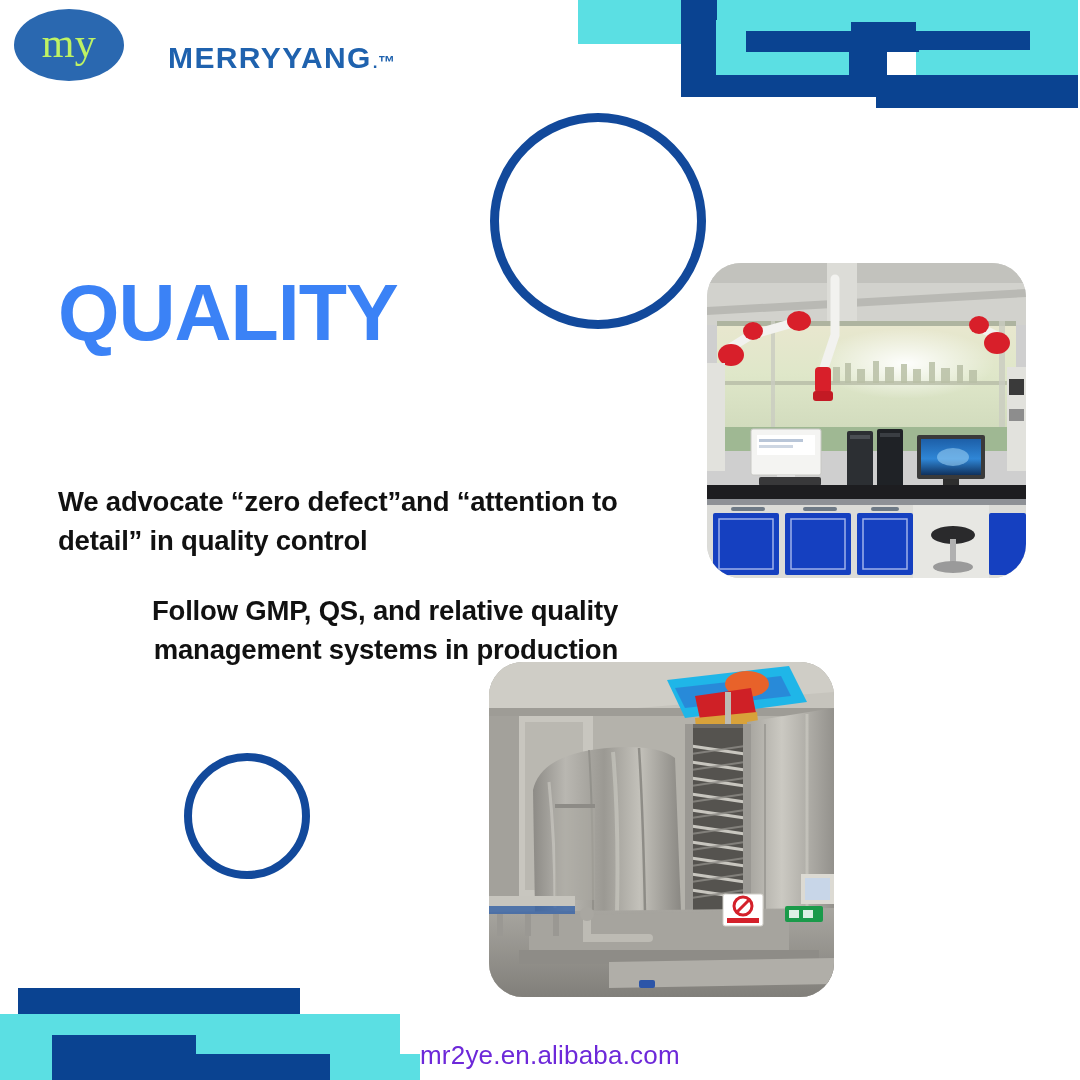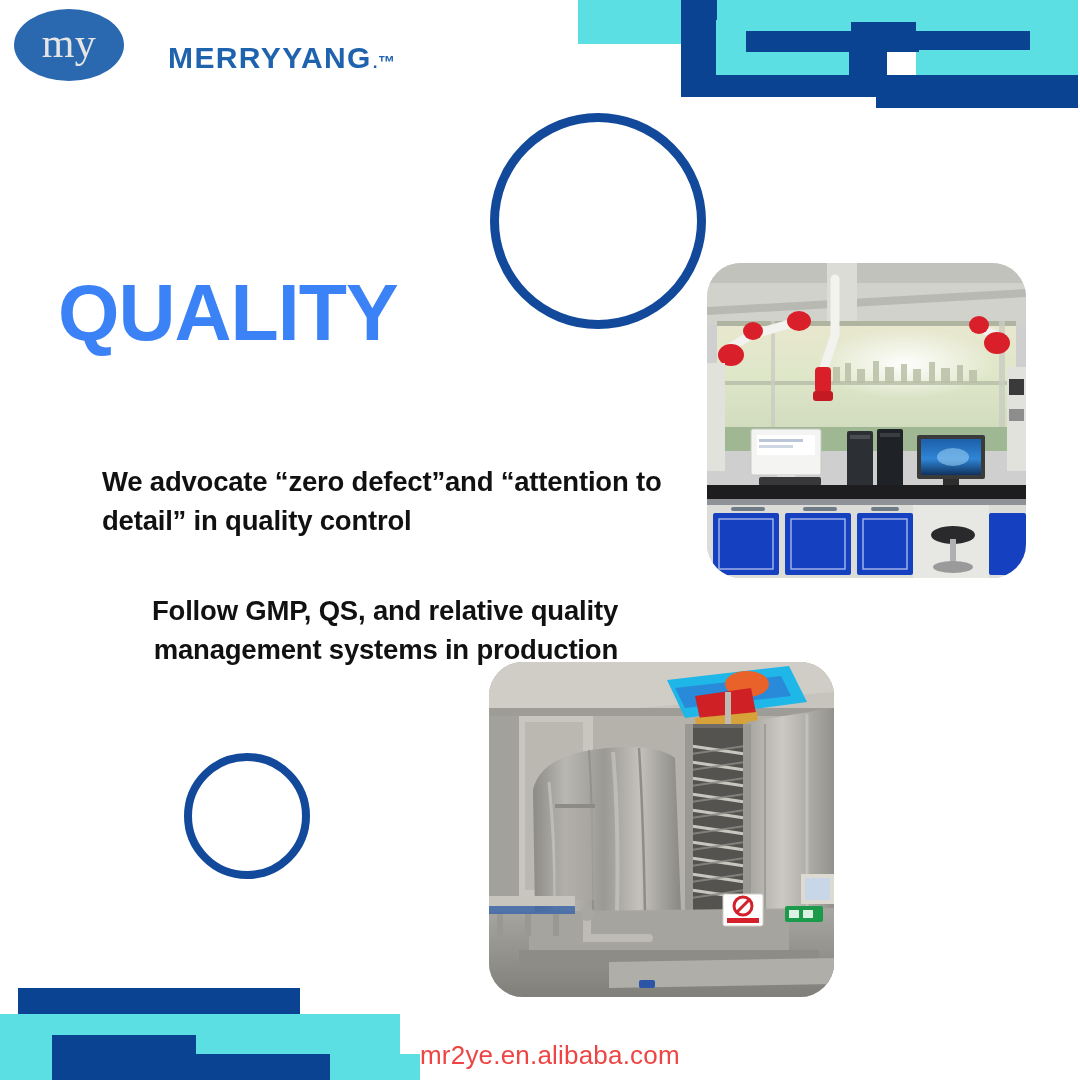--- a/index.html
+++ b/index.html
@@ -34,21 +34,21 @@
 
   
   #logo{position:absolute;left:14px;top:6px;height:78px;display:flex;align-items:center;}
   #logo-oval{
     width:110px;height:72px;border-radius:50%;
     background:#2A68B0;
     display:flex;align-items:center;justify-content:center;
   }
   #logo-oval-text{
     font-family:"Liberation Serif", serif;
-    color:#e5e5e5;font-size:42px;line-height:1;
+    color:#bef264;font-size:42px;line-height:1;
     letter-spacing:.5px;
     transform:translateY(-2px);
   }
   #logo-word{
     margin-left:44px;
     display:flex;align-items:baseline;
     color:#1F62AE;
   }
   #logo-word-main{
     font-size:30px;font-weight:bold;letter-spacing:1.4px;margin-top:25px;
@@ -71,38 +71,38 @@
 
   
   .para{
     position:absolute;left:58px;
     color:#111111;
     font-size:27.5px;
     font-weight:bold;
     line-height:1.42;
     letter-spacing:-.2px;
   }
-  #para-1{top:434px;width:600px;margin-left:44px;}
+  #para-1{top:454px;width:600px;}
   #para-2{top:563px;width:560px;text-align:right;}
 
   
   .photo{
     position:absolute;
     border-radius:34px;
     overflow:hidden;
     background:#cfcfcf;
   }
   #photo-lab{left:707px;top:263px;width:319px;height:315px;}
   #photo-machine{left:489px;top:662px;width:345px;height:335px;}
   .photo svg{display:block;width:100%;height:100%;}
 
   
   #watermark{
     position:absolute;left:420px;top:1040px;
-    font-size:26px;color:#ef4444;
+    font-size:26px;color:#6d28d9;
     letter-spacing:.2px;
   }
 </style>
 </head>
 <body>
 
 <div id="poster">
 
   <div>
     <div class="blk cy" style="left:578px;top:0;width:135px;height:44px;"></div>

